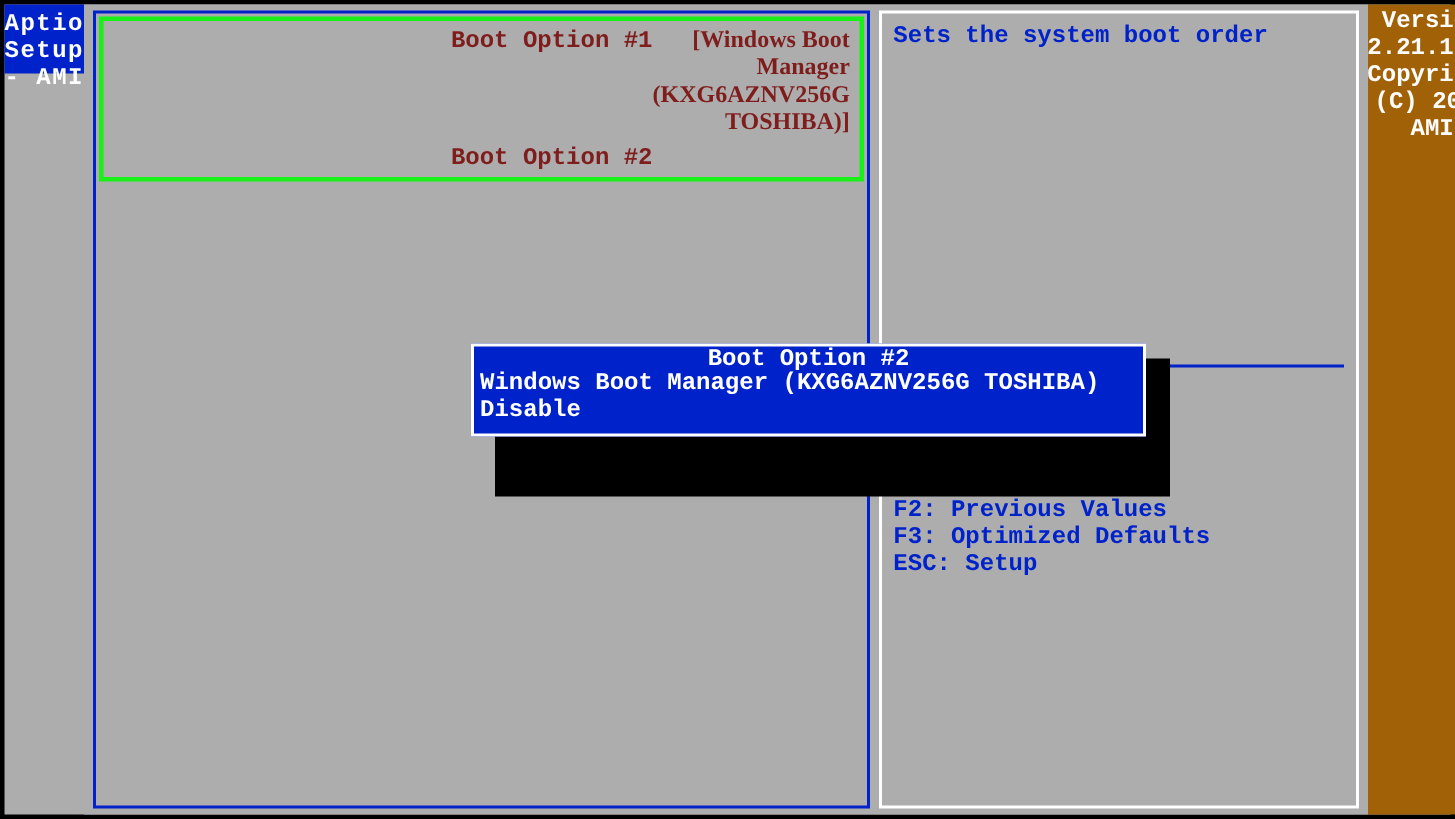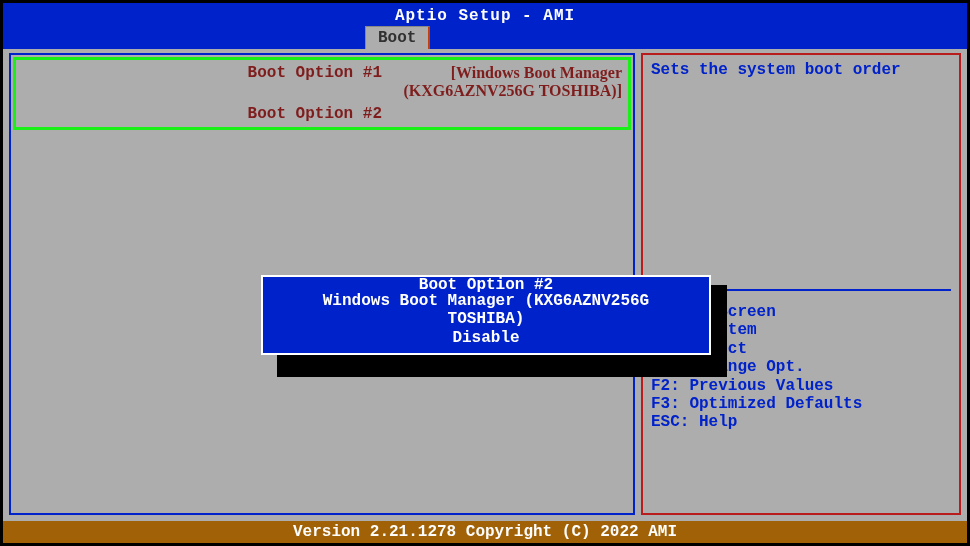--- a/index.html
+++ b/index.html
@@ -11,21 +11,21 @@
     font-size: 16px;
     overflow: hidden;
     position: relative;
   }
   .bios-frame {
     width: 100%;
     height: 100%;
     background: #adadad;
     border: 3px solid #000;
     display: flex;
-    flex-direction: column;
+    flex-direction: row;
   }
   .top-bar {
     background: #0022ca;
     height: 46px;
     position: relative;
   }
   .title {
     color: #fdfdfd;
     text-align: center;
     padding-top: 4px;
@@ -54,21 +54,21 @@
   }
   .left-panel {
     flex: 1;
     border: 2px solid #0022ca;
     background: #adadad;
     position: relative;
     padding: 0;
   }
   .right-panel {
     width: 320px;
-    border: 2px solid #b91c1c;
+    border: 2px solid #ffffff;
     background: #adadad;
     padding: 6px 8px;
     color: #0022ca;
     font-weight: bold;
     display: flex;
     flex-direction: column;
   }
   .right-top { flex: 0 0 auto; }
   .right-divider {
     border-top: 2px solid #0022ca;
@@ -114,21 +114,21 @@
     color: #fff;
     font-weight: bold;
     padding-bottom: 6px;
   }
   .popup-title {
     text-align: center;
     margin-top: -1px;
     color: #fff;
     white-space: pre;
   }
-  .popup-items { padding: 0 20px; margin-top: -2px; text-align: center; }
+  .popup-items { padding: 0 2px; margin-top: -2px; }
   .popup-item { line-height: 1.15; padding: 0 2px; }
   .popup-item.selected {
     border: 2px solid #18f018;
     padding: 0 0;
   }
 
   .footer-bar {
     background: #a16207;
     color: #fdfdfd;
     text-align: center;
@@ -165,21 +165,21 @@
     <div class="right-panel">
       <div class="right-top">Sets the system boot order</div>
       <div class="right-divider"></div>
       <div class="right-help">
         <div>    ct Screen</div>
         <div>    ct Item</div>
         <div>     elect</div>
         <div>+/-: Change Opt.</div>
         <div>F2: Previous Values</div>
         <div>F3: Optimized Defaults</div>
-        <div>ESC: Help</div>
+        <div>ESC: Setup</div>
       </div>
     </div>
 
     <div class="popup-shadow"></div>
     <div class="popup">
       <div class="popup-title"> <span>Boot Option #2</span> </div>
       <div class="popup-items">
         <div class="popup-item">Windows Boot Manager (KXG6AZNV256G TOSHIBA)</div>
         <div class="popup-item">Disable</div>
       </div>

